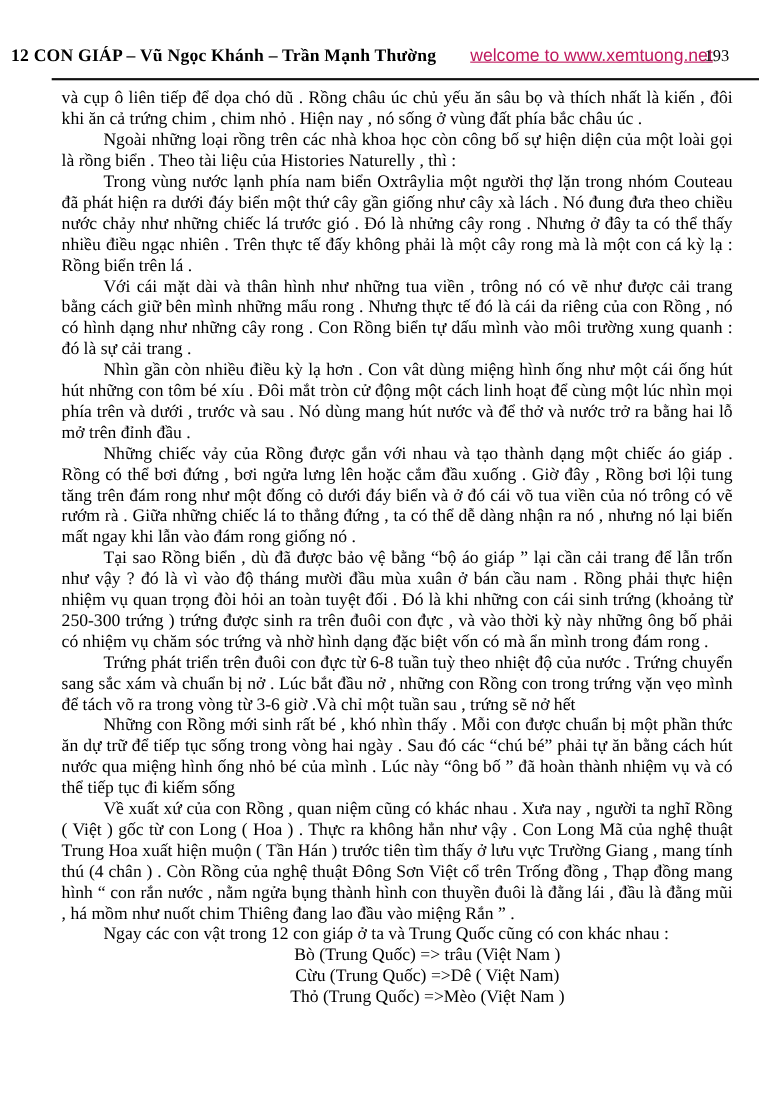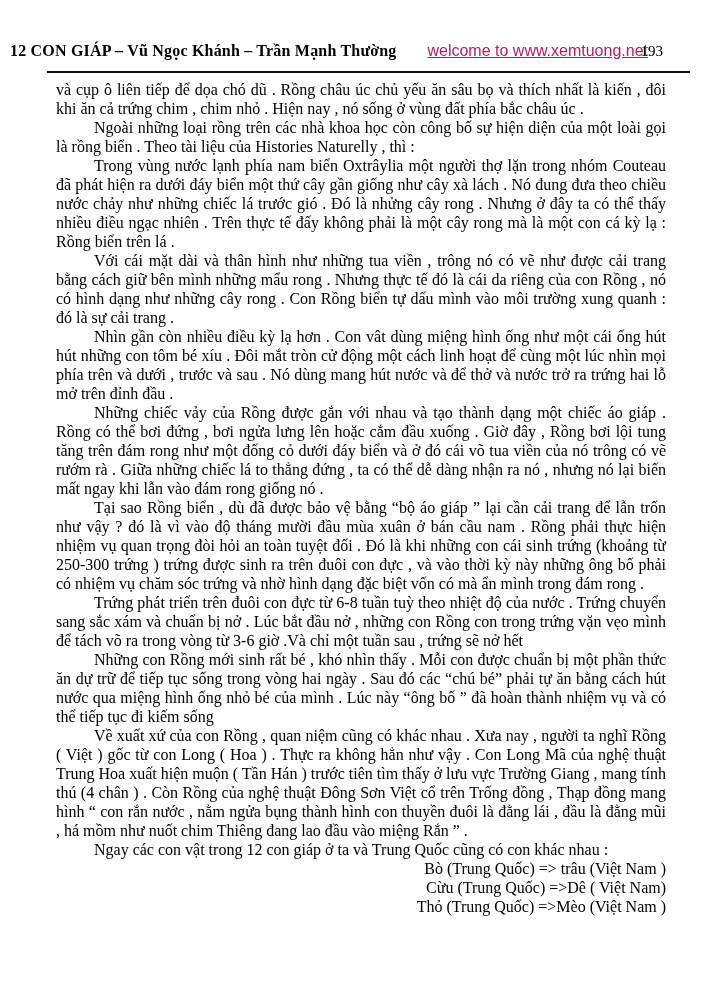--- a/index.html
+++ b/index.html
@@ -59,38 +59,38 @@
     font-family: "Liberation Serif", serif;
     font-size: 16px;
     line-height: 19px;
   }
   .para {
     margin: 0;
     text-align: justify;
   }
   .para.indent { text-indent: 38px; }
   .para.list-line {
-    text-align: right;
+    text-align: center;
     text-indent: 55px;
   }
 </style>
 </head>
 <body>
 
 <div class="page">
   <div class="header-title">12 CON GIÁP – Vũ Ngọc Khánh – Trần Mạnh Thường</div>
   <div class="header-link">welcome to www.xemtuong.net</div>
   <div class="page-number">193</div>
   <div class="header-divider"></div>
   <div class="page-body">
       <p class="para">và cụp ô liên tiếp để dọa chó dũ . Rồng châu úc chủ yếu ăn sâu bọ và thích nhất là kiến , đôi khi ăn cả trứng chim , chim nhỏ . Hiện nay , nó sống ở vùng đất phía bắc châu úc .</p>
       <p class="para indent">Ngoài những loại rồng trên các nhà khoa học còn công bố sự hiện diện của một loài gọi là rồng biển . Theo tài liệu của Histories Naturelly , thì :</p>
       <p class="para indent">Trong vùng nước lạnh phía nam biển Oxtrâylia một người thợ lặn trong nhóm Couteau đã phát hiện ra dưới đáy biển một thứ cây gần giống như cây xà lách . Nó đung đưa theo chiều nước chảy như những chiếc lá trước gió . Đó là nhửng cây rong . Nhưng ở đây ta có thể thấy nhiều điều ngạc nhiên . Trên thực tế đấy không phải là một cây rong mà là một con cá kỳ lạ : Rồng biển trên lá .</p>
       <p class="para indent">Với cái mặt dài và thân hình như những tua viền , trông nó có vẽ như được cải trang bằng cách giữ bên mình những mẩu rong . Nhưng thực tế đó là cái da riêng của con Rồng , nó có hình dạng như những cây rong . Con Rồng biển tự dấu mình vào môi trường xung quanh : đó là sự cải trang .</p>
-      <p class="para indent">Nhìn gần còn nhiều điều kỳ lạ hơn . Con vât dùng miệng hình ống như một cái ống hút hút những con tôm bé xíu . Đôi mắt tròn cử động một cách linh hoạt để cùng một lúc nhìn mọi phía trên và dưới , trước và sau . Nó dùng mang hút nước và để thở và nước trở ra trứng hai lỗ mở trên đỉnh đầu .</p>
+      <p class="para indent">Nhìn gần còn nhiều điều kỳ lạ hơn . Con vât dùng miệng hình ống như một cái ống hút hút những con tôm bé xíu . Đôi mắt tròn cử động một cách linh hoạt để cùng một lúc nhìn mọi phía trên và dưới , trước và sau . Nó dùng mang hút nước và để thở và nước trở ra bằng hai lỗ mở trên đỉnh đầu .</p>
       <p class="para indent">Những chiếc vảy của Rồng được gắn với nhau và tạo thành dạng một chiếc áo giáp . Rồng có thể bơi đứng , bơi ngửa lưng lên hoặc cắm đầu xuống . Giờ đây , Rồng bơi lội tung tăng trên đám rong như một đống cỏ dưới đáy biển và ở đó cái võ tua viền của nó trông có vẽ rướm rà . Giữa những chiếc lá to thẳng đứng , ta có thể dễ dàng nhận ra nó , nhưng nó lại biến mất ngay khi lẫn vào đám rong giống nó .</p>
       <p class="para indent">Tại sao Rồng biển , dù đã được bảo vệ bằng “bộ áo giáp ” lại cần cải trang để lẫn trốn như vậy ? đó là vì vào độ tháng mười đầu mùa xuân ở bán cầu nam . Rồng phải thực hiện nhiệm vụ quan trọng đòi hỏi an toàn tuyệt đối . Đó là khi những con cái sinh trứng (khoảng từ 250-300 trứng ) trứng được sinh ra trên đuôi con đực , và vào thời kỳ này những ông bố phải có nhiệm vụ chăm sóc trứng và nhờ hình dạng đặc biệt vốn có mà ẩn mình trong đám rong .</p>
       <p class="para indent">Trứng phát triển trên đuôi con đực từ 6-8 tuần tuỳ theo nhiệt độ của nước . Trứng chuyển sang sắc xám và chuẩn bị nở . Lúc bắt đầu nở , những con Rồng con trong trứng vặn vẹo mình để tách võ ra trong vòng từ 3-6 giờ .Và chỉ một tuần sau , trứng sẽ nở hết</p>
       <p class="para indent">Những con Rồng mới sinh rất bé , khó nhìn thấy . Mỗi con được chuẩn bị một phần thức ăn dự trữ để tiếp tục sống trong vòng hai ngày . Sau đó các “chú bé” phải tự ăn bằng cách hút nước qua miệng hình ống nhỏ bé của mình . Lúc này “ông bố ” đã hoàn thành nhiệm vụ và có thể tiếp tục đi kiếm sống</p>
       <p class="para indent">Về xuất xứ của con Rồng , quan niệm cũng có khác nhau . Xưa nay , người ta nghĩ Rồng ( Việt ) gốc từ con Long ( Hoa ) . Thực ra không hẳn như vậy . Con Long Mã của nghệ thuật Trung Hoa xuất hiện muộn ( Tần Hán ) trước tiên tìm thấy ở lưu vực Trường Giang , mang tính thú (4 chân ) . Còn Rồng của nghệ thuật Đông Sơn Việt cổ trên Trống đồng , Thạp đồng mang hình “ con rắn nước , nằm ngửa bụng thành hình con thuyền đuôi là đằng lái , đầu là đằng mũi , há mồm như nuốt chim Thiêng đang lao đầu vào miệng Rắn ” .</p>
       <p class="para indent">Ngay các con vật trong 12 con giáp ở ta và Trung Quốc cũng có con khác nhau :</p>
       <p class="para list-line">Bò (Trung Quốc) =&gt; trâu (Việt Nam )</p>
       <p class="para list-line">Cừu (Trung Quốc) =&gt;Dê ( Việt Nam)</p>
       <p class="para list-line">Thỏ (Trung Quốc) =&gt;Mèo (Việt Nam )</p>
     </div>

